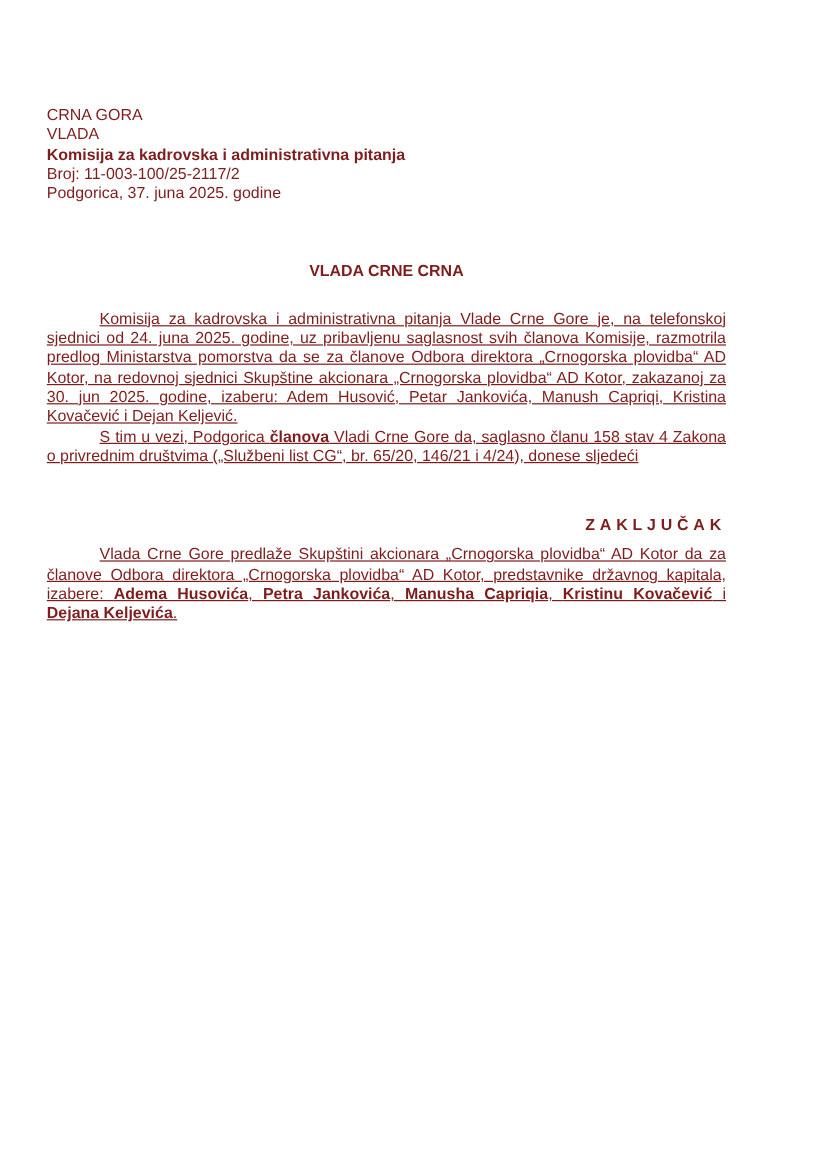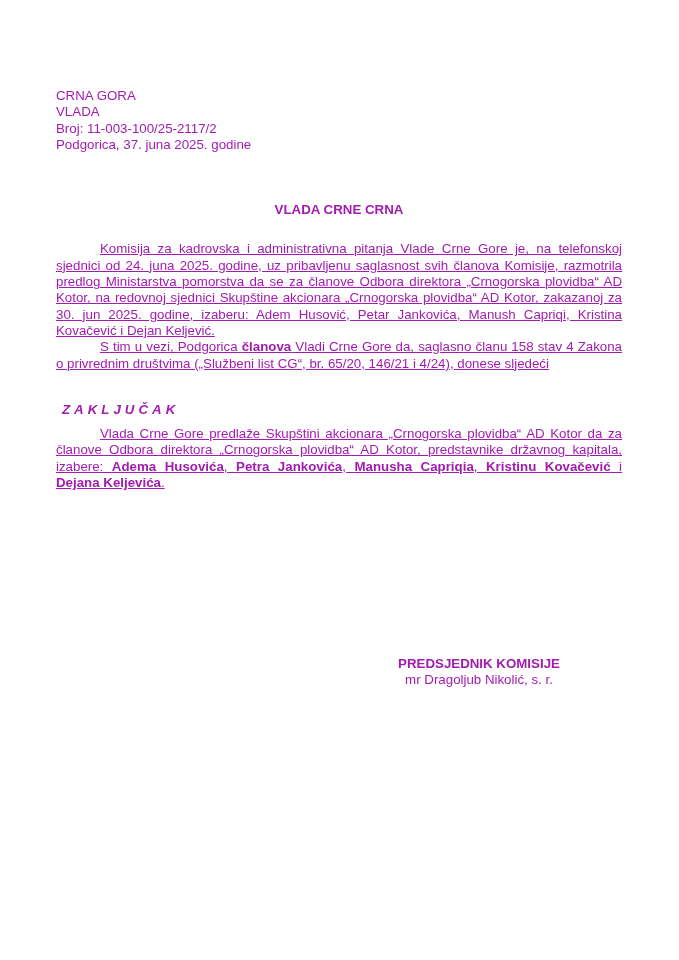--- a/index.html
+++ b/index.html
@@ -1,56 +1,53 @@
 <!DOCTYPE html>
 <html><head>
   <meta charset="utf-8">
   <style>
     html, body { margin: 0; padding: 0; background: #ffffff; }
     body { width: 679px; height: 960px; position: relative; overflow: hidden; }
     .page {
-      position: absolute; left: 56px; top: 88px; width: 566px;
+      position: absolute; left: 39px; top: 88px; width: 566px;
       font-family: "Liberation Sans", sans-serif;
-      font-size: 13.3px; line-height: 16.3px; color: #a21caf;
+      font-size: 13.3px; line-height: 16.3px; color: #7f1d1d;
     }
     .header div { white-space: nowrap; }
     .b { font-weight: bold; }
     .title {
       text-align: center; font-weight: bold; margin-top: 49px;
       font-size: 13.3px;
     }
     .para { text-align: justify; text-indent: 44px; margin: 0; text-decoration: underline; }
     .para1 { margin-top: 23px; }
     .concl-title {
-      text-align: left; font-weight: bold; letter-spacing: 4px;
-      margin-top: 30px; padding-left: 6px; font-style: italic;
+      text-align: right; font-weight: bold; letter-spacing: 4px;
+      margin-top: 42px; padding-left: 6px;
     }
     .para3 { margin-top: 8px; }
     .sig {
       position: absolute; left: 318px; top: 568px; width: 210px; text-align: center;
     }
   </style>
 </head>
 <body>
 
 <div class="page">
   <div class="header">
     <div>CRNA GORA</div>
     <div>VLADA</div>
+    <div class="b">Komisija za kadrovska i administrativna pitanja</div>
     <div>Broj: 11-003-100/25-2117/2</div>
     <div>Podgorica, 37. juna 2025. godine</div>
   </div>
 
   <div class="title">VLADA CRNE CRNA</div>
 
   <p class="para para1">Komisija za kadrovska i administrativna pitanja Vlade Crne Gore je, na telefonskoj sjednici od 24. juna 2025. godine, uz pribavljenu saglasnost svih članova Komisije, razmotrila predlog Ministarstva pomorstva da se za članove Odbora direktora „Crnogorska plovidba“ AD Kotor, na redovnoj sjednici Skupštine akcionara „Crnogorska plovidba“ AD Kotor, zakazanoj za 30. jun 2025. godine, izaberu: Adem Husović, Petar Jankovića, Manush Capriqi, Kristina Kovačević i Dejan Keljević.</p>
 
   <p class="para"><span>S tim u vezi, Podgorica </span><span class="b">članova</span><span> Vladi Crne Gore da, saglasno članu 158 stav 4 Zakona o privrednim društvima („Službeni list CG“, br. 65/20, 146/21 i 4/24), donese sljedeći</span></p>
 
   <div class="concl-title">ZAKLJUČAK</div>
 
   <p class="para para3"><span>Vlada Crne Gore predlaže Skupštini akcionara „Crnogorska plovidba“ AD Kotor da za članove Odbora direktora „Crnogorska plovidba“ AD Kotor, predstavnike državnog kapitala, izabere: </span><span class="b">Adema Husovića</span><span>, </span><span class="b">Petra Jankovića</span><span>, </span><span class="b">Manusha Capriqia</span><span>, </span><span class="b">Kristinu Kovačević</span><span> i </span><span class="b">Dejana Keljevića</span><span>.</span></p>
 
-  <div class="sig">
-    <div class="b">PREDSJEDNIK KOMISIJE</div>
-    <div>mr Dragoljub Nikolić, s. r.</div>
-  </div>
 </div>
 
 </body></html>

